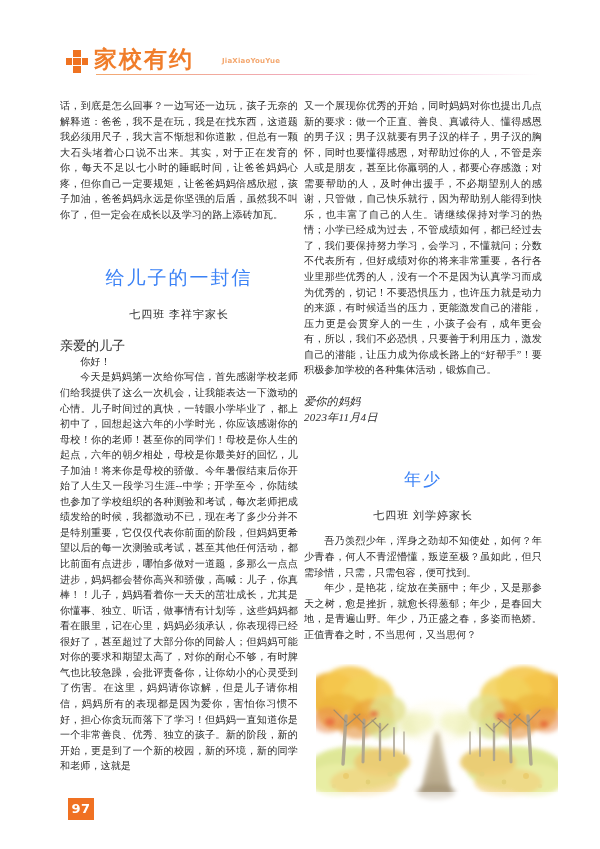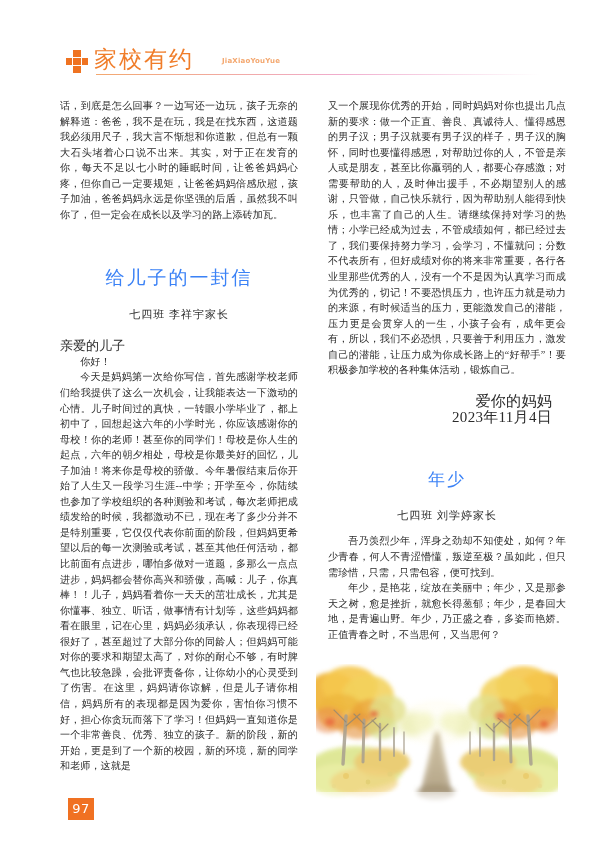--- a/index.html
+++ b/index.html
@@ -43,21 +43,21 @@
   .sq-left   { left: 0px;  top: 8px;  width: 6px;  height: 7px; }
   .sq-mid    { left: 7px;  top: 8px;  width: 8px;  height: 7px; }
   .sq-right  { left: 16px; top: 8px;  width: 6px;  height: 7px; background: #f4a26a; }
   .sq-bottom { left: 7px;  top: 16px; width: 8px;  height: 7px; }
 
   .masthead-title {
     position: absolute;
     left: 34px;
     top: 0px;
     font-family: "DejaVu Sans", sans-serif;
-    font-weight: normal;
+    font-weight: bold;
     font-size: 23px;
     letter-spacing: 2px;
     color: #f07d2a;
     line-height: 30px;
     white-space: nowrap;
   }
   .masthead-sub {
     position: absolute;
     left: 162px;
     top: 13px;
@@ -82,21 +82,21 @@
     position: absolute;
     top: 98px;
     width: 238px;
     font-size: 10.1px;
     line-height: 15.55px;
     color: #2b2b2b;
     text-align: justify;
     text-justify: inter-character;
   }
   .col-left  { left: 60px; }
-  .col-right { left: 328px; }
+  .col-right { left: 304px; }
 
   .body-p {
     margin: 0;
     text-indent: 2em;
     text-align: justify;
     word-break: break-all;
     letter-spacing: 0.05px;
   }
   .body-p.no-indent { text-indent: 0; }
 
@@ -129,25 +129,25 @@
 
   .salutation {
     margin: 0;
     text-indent: 0;
     font-size: 13px;
     line-height: 15.55px;
   }
 
   .signoff {
     margin: 0;
-    text-align: right;
-    font-size: 15px;
+    font-size: 11px;
     line-height: 15.8px;
     letter-spacing: 0.3px;
     padding-right: 14px;
+    font-style: italic;
   }
 
   
   .illus {
     position: absolute;
     left: 316px;
     top: 664px;
     width: 242px;
     height: 146px;
   }
@@ -156,21 +156,21 @@
   
   .page-num {
     position: absolute;
     left: 68px;
     top: 798px;
     width: 26px;
     height: 22px;
     background: #f07122;
     color: #ffffff;
     font-family: "DejaVu Sans", sans-serif;
-    font-weight: normal;
+    font-weight: bold;
     font-size: 13px;
     line-height: 22px;
     text-align: center;
     letter-spacing: 0.5px;
   }
 </style>
 </head>
 <body>
 
 <div class="page">

